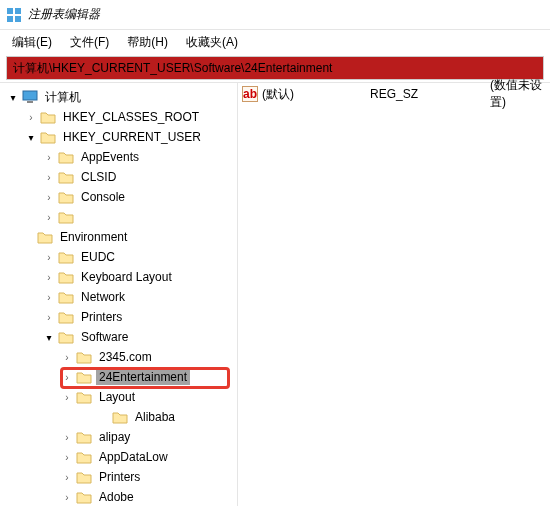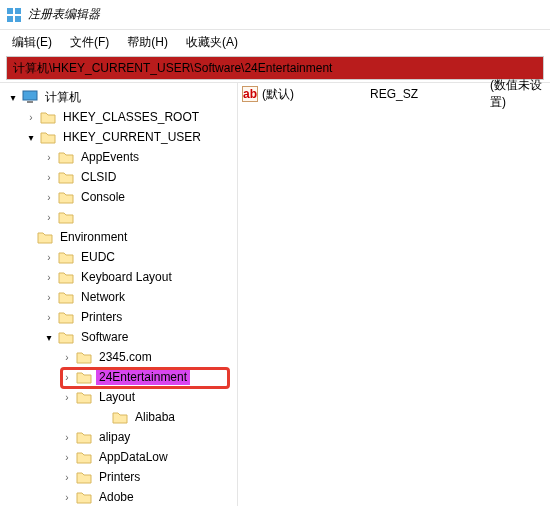--- a/index.html
+++ b/index.html
@@ -6,21 +6,21 @@
 body { background: #fff; width: 550px; height: 506px; overflow: hidden; position: relative; }
 .titlebar { height: 30px; background: #fff; border-bottom: 1px solid #e5e5e5; display: flex; align-items: center; padding: 0 6px; }
 .titlebar-icon { width: 16px; height: 16px; margin-right: 6px; display: inline-block; }
 .titlebar-title { color: #000; font-style: italic; }
 .menubar { height: 24px; display: flex; align-items: center; padding: 0 4px; gap: 2px; }
 .menu-item { padding: 2px 8px; cursor: default; }
 .pathbar { height: 24px; border: 1px solid #ccc; margin: 2px 6px; padding: 2px 6px; display: flex; align-items: center; background: #b91c1c; }
 .main { display: flex; height: calc(506px - 30px - 24px - 28px); border-top: 1px solid #e5e5e5; }
 .tree-pane { width: 238px; border-right: 1px solid #e5e5e5; overflow: hidden; padding-top: 4px; }
 .tree-row { display: flex; align-items: center; height: 20px; white-space: nowrap; position: relative; cursor: default; }
-.tree-row.selected .label { background: #d946ef; }
+.tree-row.selected .label { background: #a3a3a3; }
 .expander { width: 14px; height: 14px; display: inline-flex; align-items: center; justify-content: center; color: #666; font-size: 10px; flex-shrink: 0; }
 .expander.open { color: #000; }
 .folder-icon { width: 16px; height: 14px; margin: 0 4px 0 2px; flex-shrink: 0; }
 .pc-icon { width: 16px; height: 14px; margin: 0 4px 0 2px; flex-shrink: 0; }
 .label { padding: 1px 3px; }
 .highlight-box { border: 3px solid #e63a2e; border-radius: 4px; position: absolute; left: 60px; top: 0; width: 170px; height: 22px; pointer-events: none; }
 .list-pane { flex: 1; }
 .list-header { display: flex; height: 24px; border-bottom: 1px solid #e5e5e5; }
 .list-header-col { padding: 4px 8px; border-right: 1px solid #e5e5e5; color: #333; cursor: default; }
 .col-name { width: 120px; }

